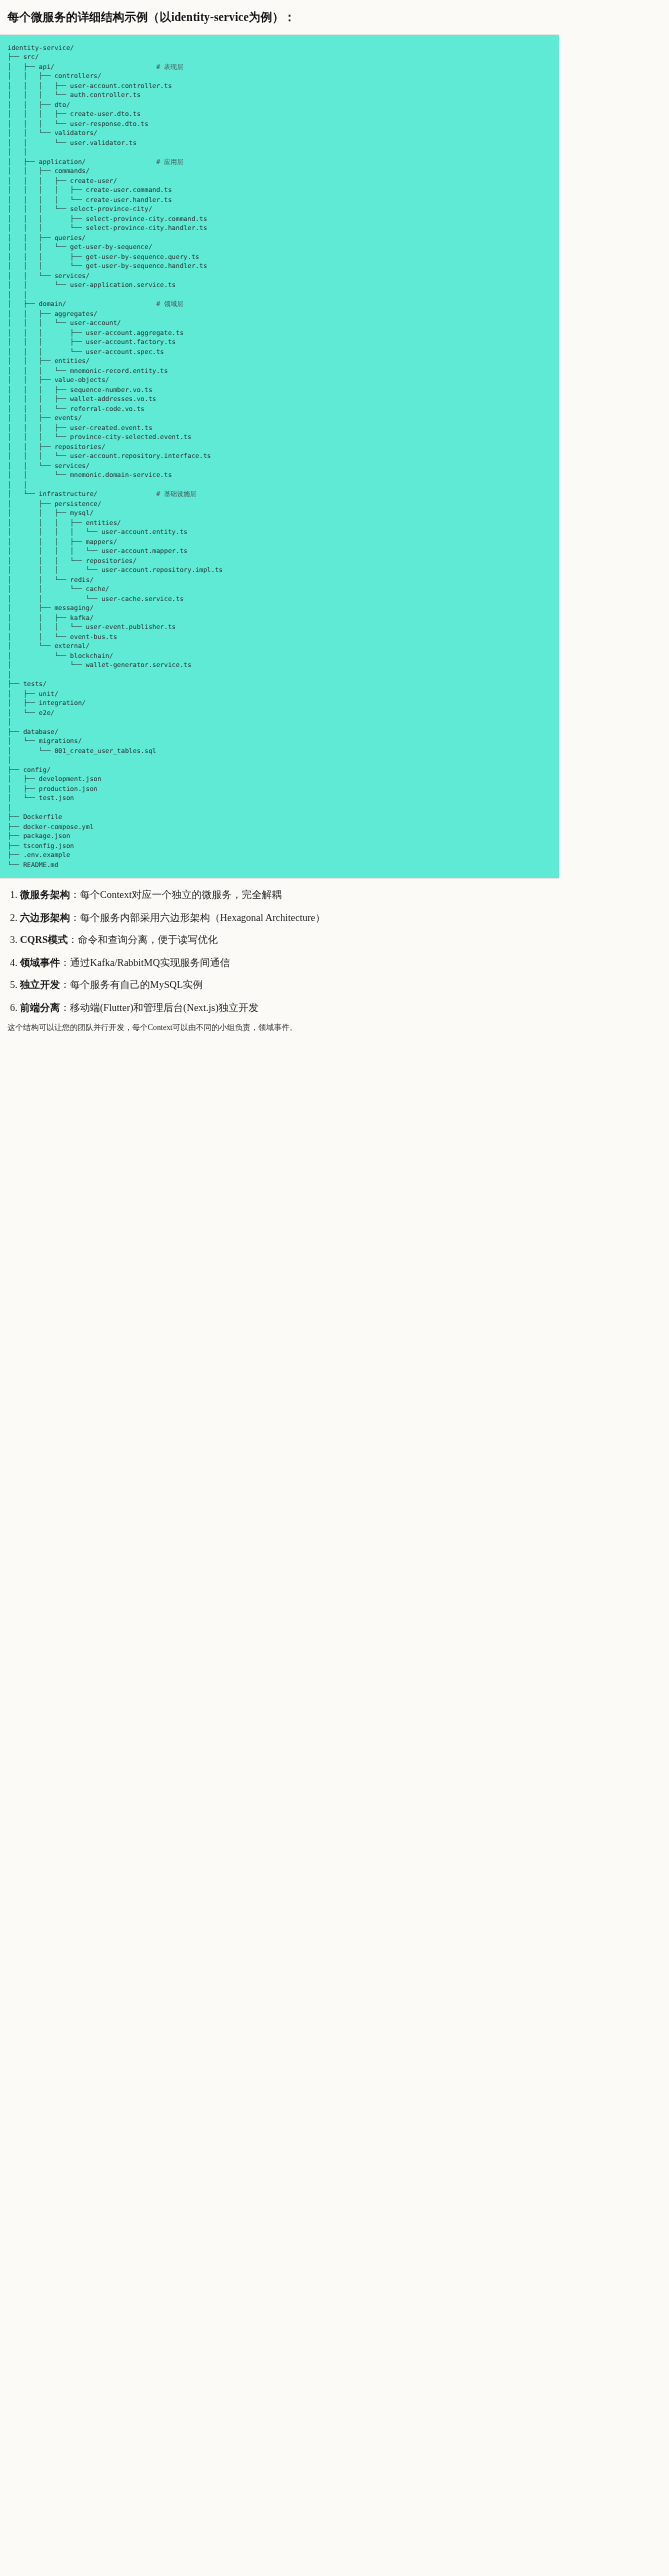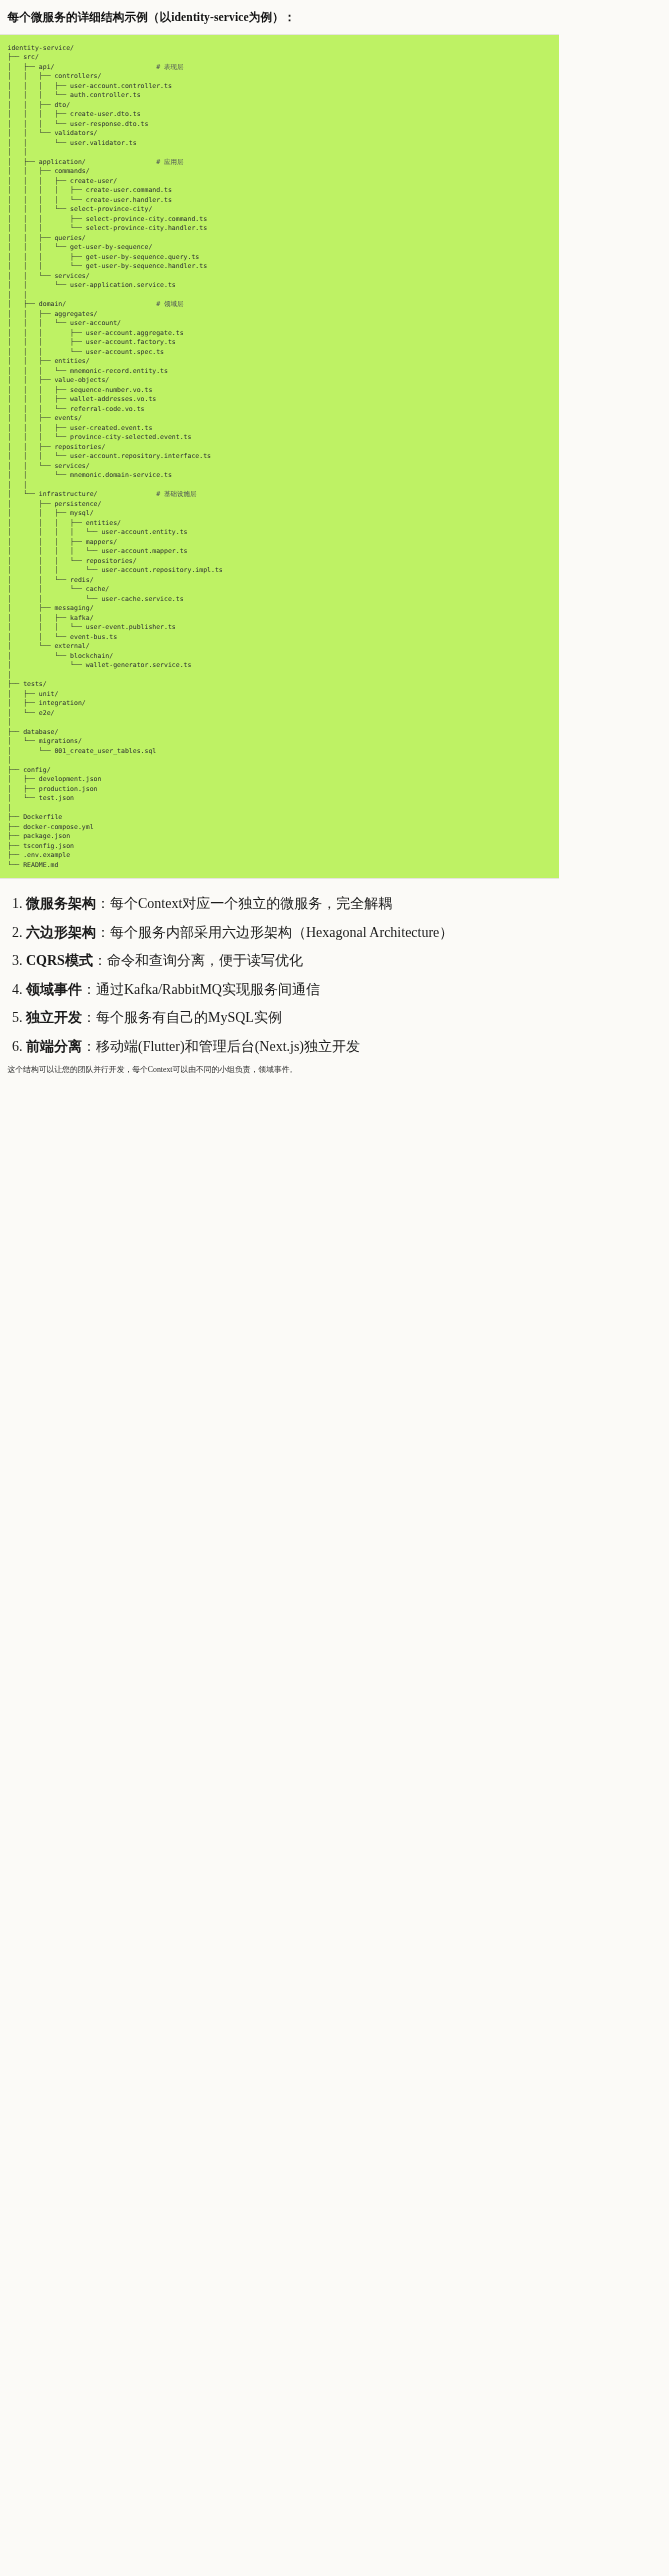--- a/index.html
+++ b/index.html
@@ -30,21 +30,21 @@
     font-size: 11.6px;
     line-height: 1.4;
     letter-spacing: 0.1px;
     margin: 0;
     color: #121212;
   }
 
   
   .tree-block {
     padding: 8.8px 7.5px 7.5px 7.5px;
-    background: #bef264;
+    background: #5eead4;
   }
   pre.tree {
     margin: 0;
     font-family: "DejaVu Sans Mono", "Liberation Mono", monospace;
     font-size: 6.5px;
     line-height: 9.5px;
     color: #2a2d31;
     white-space: pre;
     letter-spacing: 0px;
     tab-size: 4;
@@ -59,24 +59,24 @@
     padding: 8.8px 7.5px 6.3px 7.5px;
   }
   .notes-title {
     font-weight: bold;
     font-size: 9px;
     margin: 0 0 7.5px 0;
     color: #111;
     font-family: "Liberation Serif", serif;
   }
   ol.note-list {
-    margin: 6px;
+    margin: 0;
     padding: 0 0 0 12.5px;
     list-style: decimal;
-    font-size: 14px;
+    font-size: 10px;
     line-height: 1.5;
   }
   ol.note-list > li {
     margin: 0 0 7.5px 0;
     color: #1b1b1b;
   }
   ol.note-list > li:last-child {
     margin-bottom: 7.5px;
   }
   .note-term {

